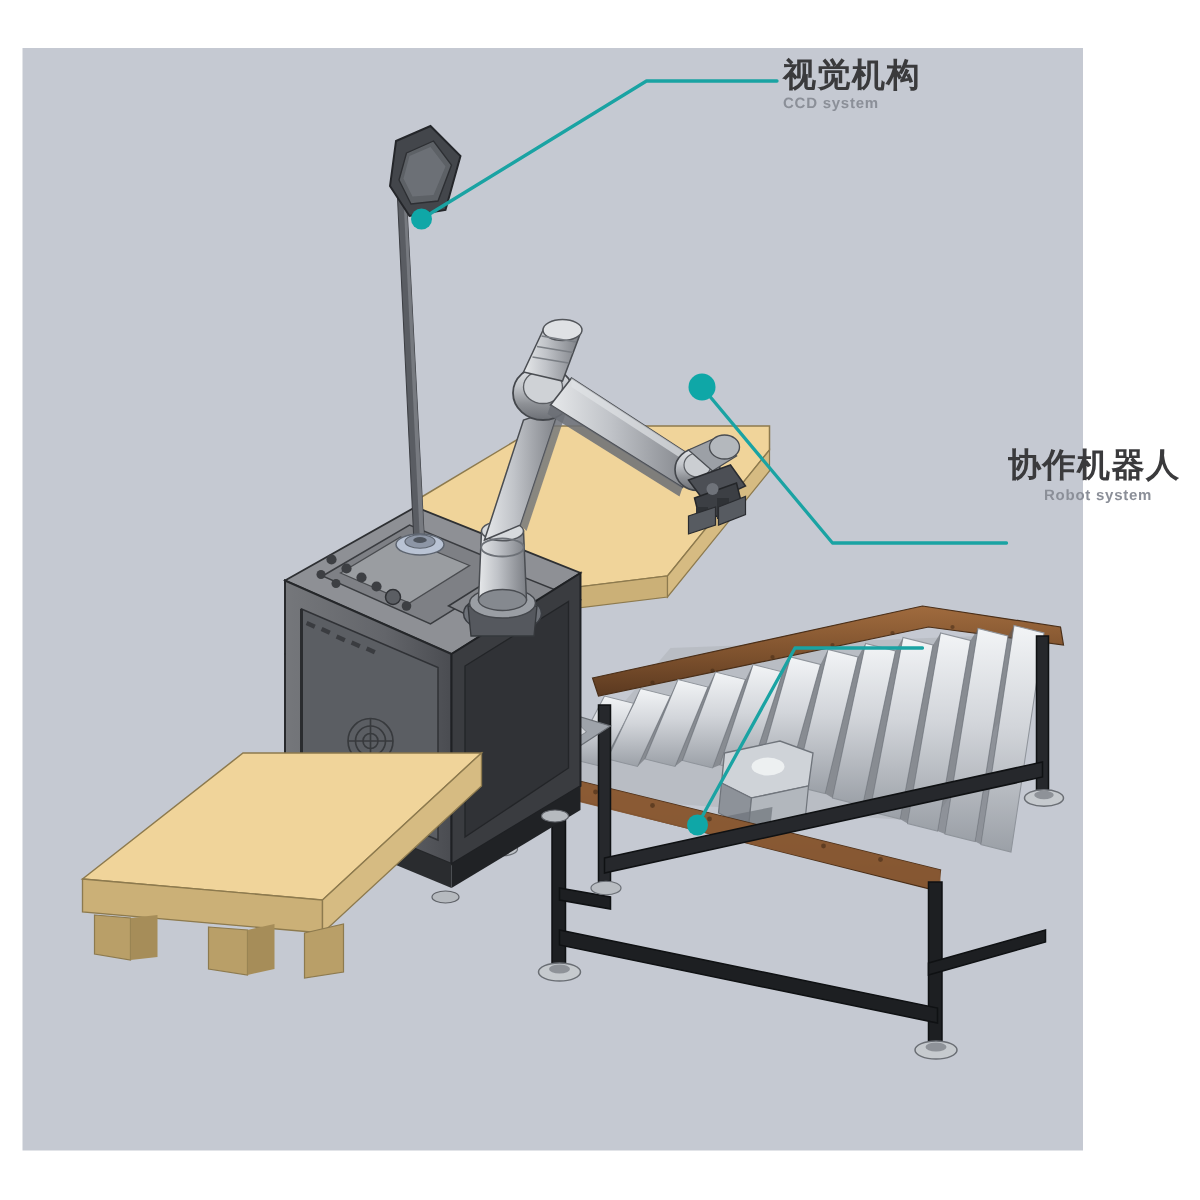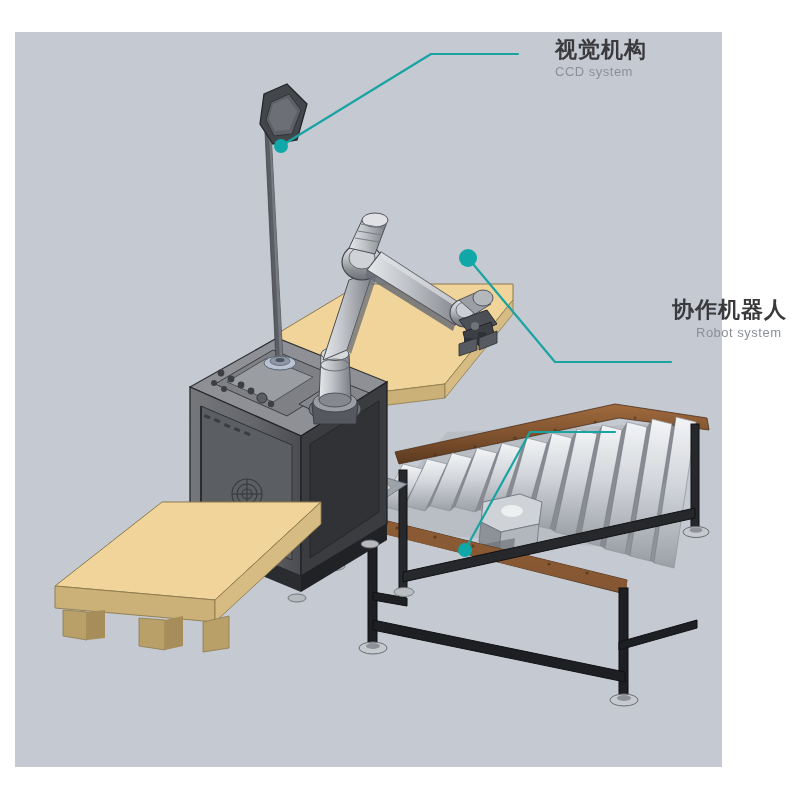--- a/index.html
+++ b/index.html
@@ -43,29 +43,29 @@
     font-family: "Liberation Sans", sans-serif;
     font-size: 22px;
     font-weight: bold;
     color: #3a3a3c;
     letter-spacing: 1px;
     line-height: 1.05;
     display: block;
   }
   .callout .en {
     font-family: "Liberation Sans", sans-serif;
-    font-size: 13px;
-    font-weight: normal;
+    font-size: 10px;
+    font-weight: bold;
     color: #8b8f98;
     letter-spacing: 0.5px;
     line-height: 1.2;
     display: block;
     margin-top: 3px;
   }
-  #callout-1 { left: 522px; top: 38px; margin-left: 33px; }
+  #callout-1 { left: 522px; top: 38px; }
   #callout-2 { left: 672px; top: 298px; }
   #callout-3 { left: 620px; top: 417px; }
   #callout-2 .en, #callout-3 .en { margin-top: 4px; padding-left: 24px; }
 </style>
 </head>
 <body>
 
 <div id="page">
 
   <div id="canvas-area">

